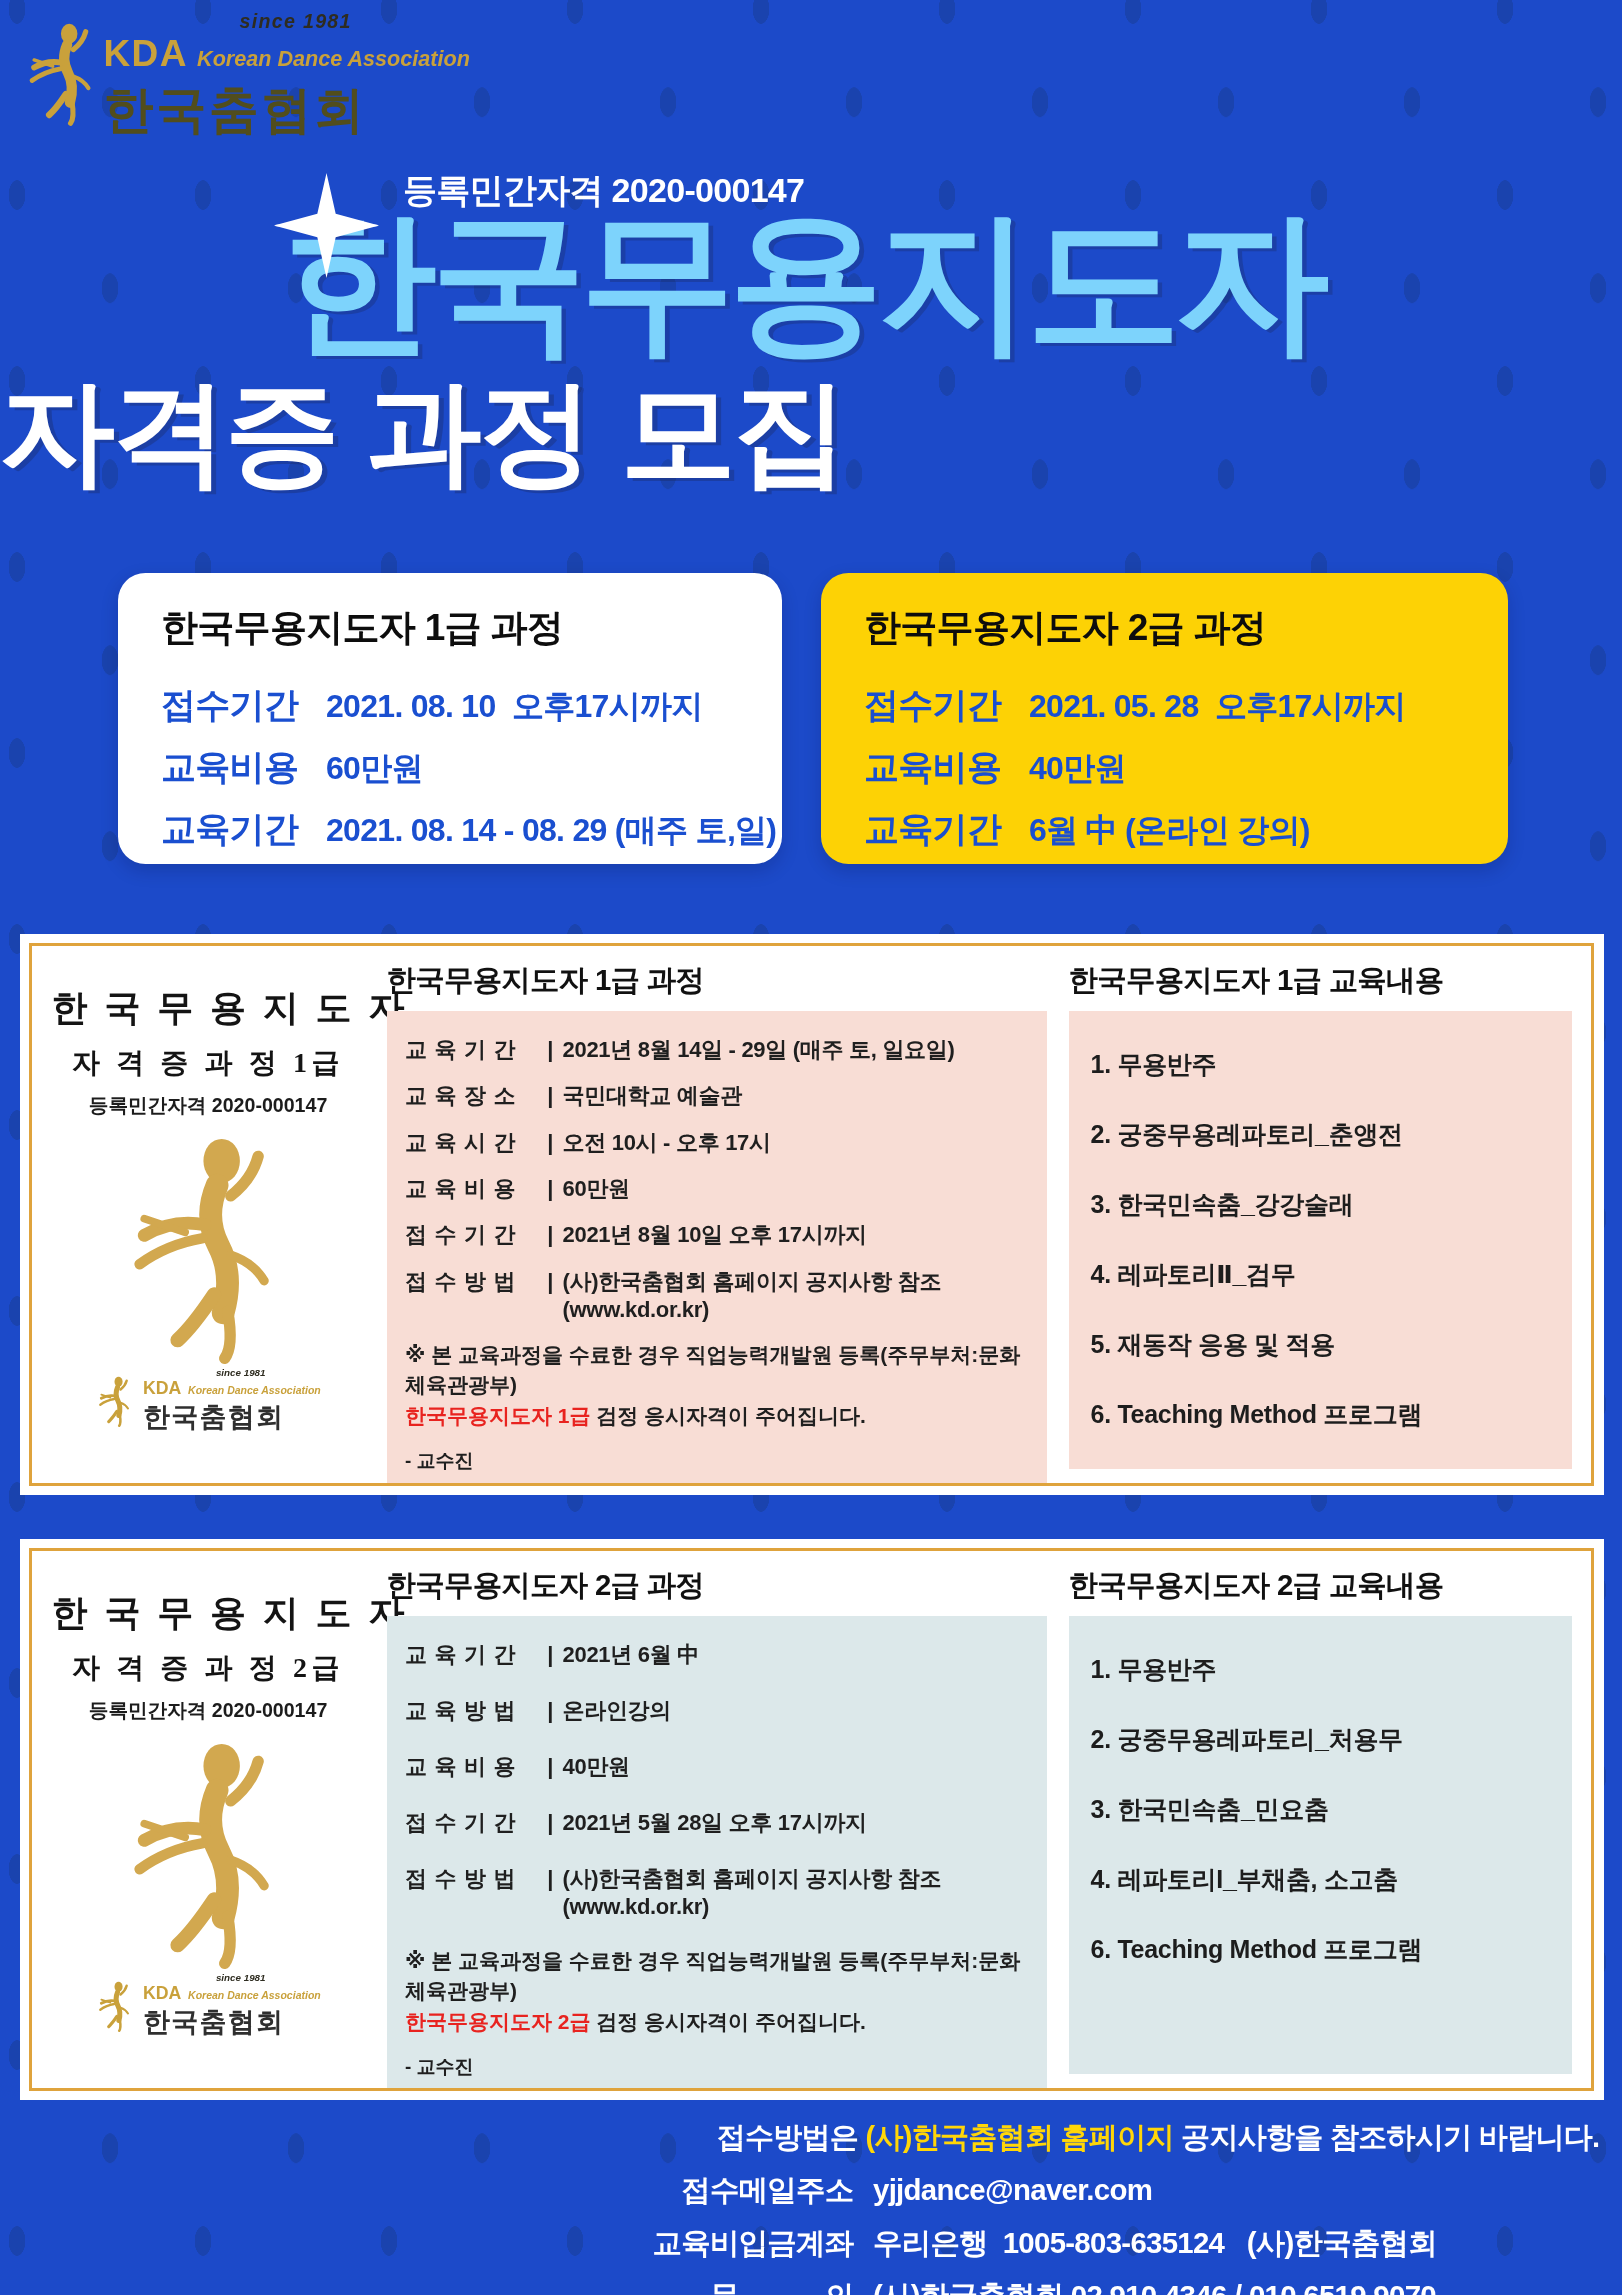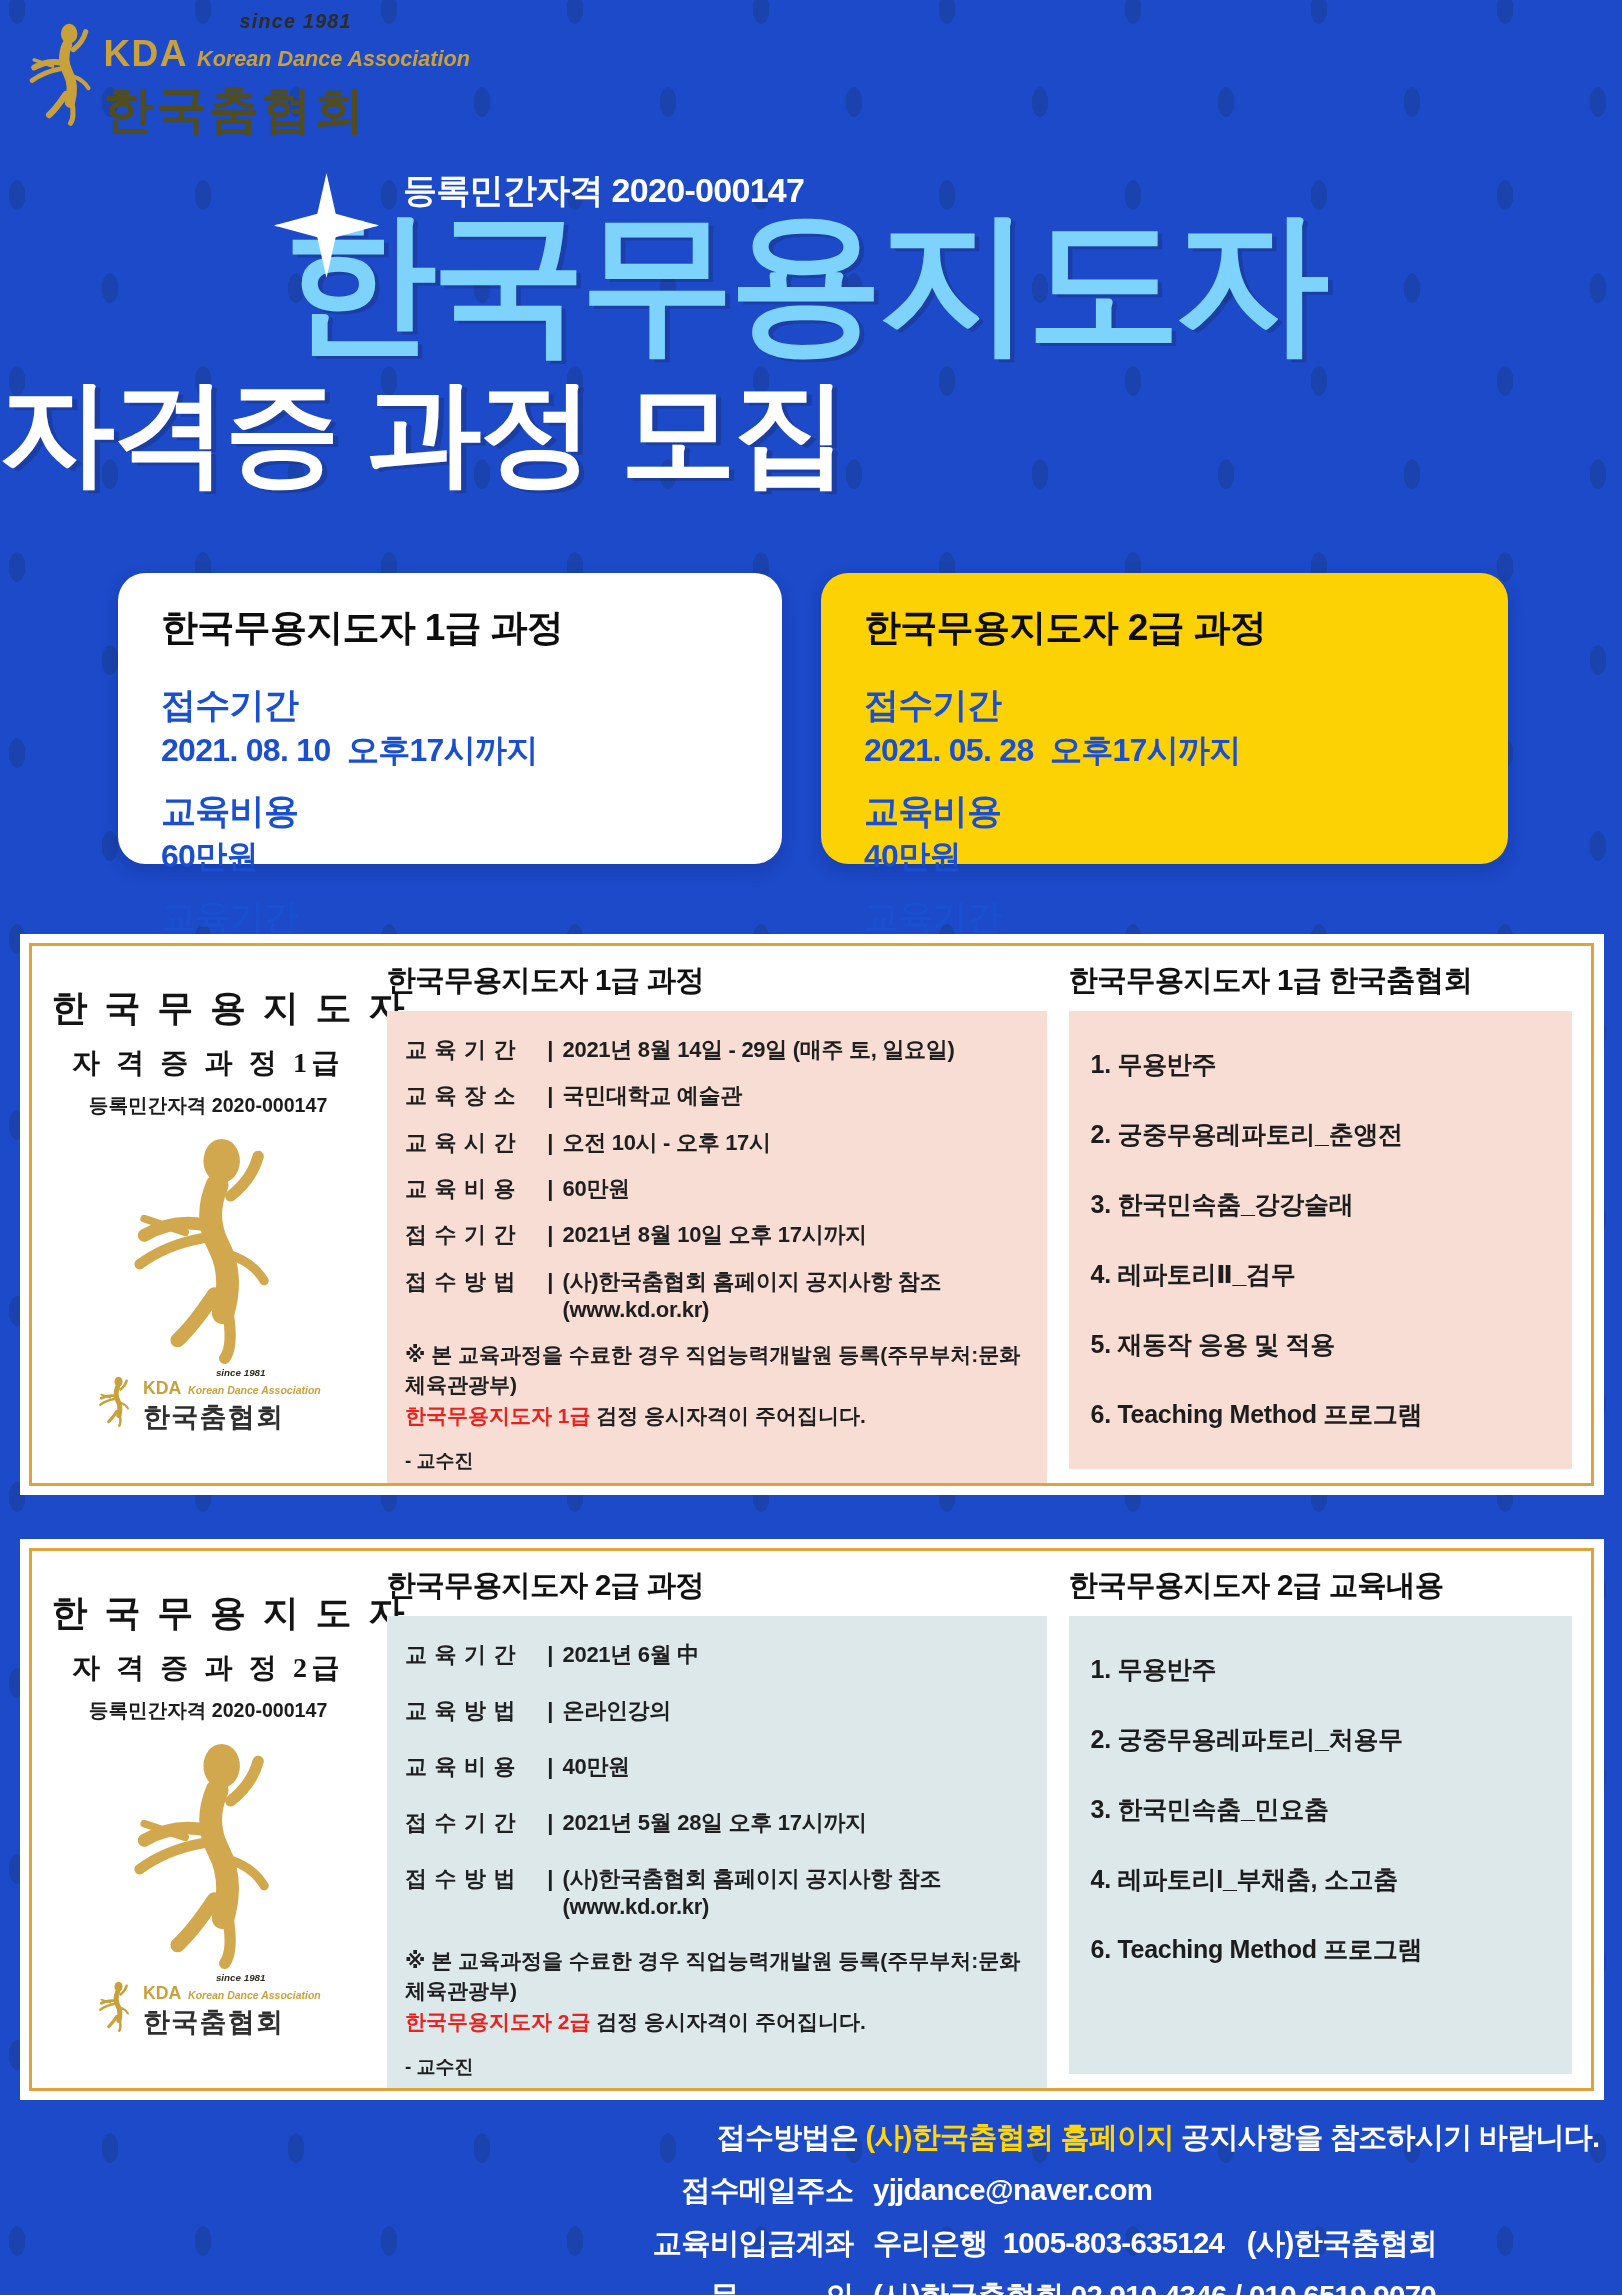--- a/index.html
+++ b/index.html
@@ -33,21 +33,21 @@
     position:absolute;left:0;top:372px;width:1623px;margin:0;text-align:left;
     font-size:115px;font-weight:900;color:#ffffff;letter-spacing:-2.6px;line-height:1.05;
     text-shadow:5.2px 3.3px 0 rgba(25,35,80,0.30);
   }
   
   .card{position:absolute;top:573px;height:291px;border-radius:27.5px;box-sizing:border-box;padding:30px 43px;box-shadow:0 6.5px 17px rgba(0,10,50,0.18);}
   .card.white{left:118px;width:664px;background:#ffffff;}
   .card.yellow{left:821px;width:687px;background:#fdd205;}
   .card-title{font-size:37px;font-weight:900;color:#0d0d0d;letter-spacing:-0.7px;}
   .card-rows{margin-top:29px;}
-  .card-row{display:flex;align-items:baseline;margin-top:15px;flex-direction:column;}
+  .card-row{display:flex;align-items:baseline;margin-top:15px;}
   .card-row-label{font-size:35px;font-weight:900;color:#1a4fd0;width:165px;flex:none;letter-spacing:-0.7px;}
   .card-row-value{font-size:32px;font-weight:700;color:#1a4fd0;white-space:pre;letter-spacing:-0.7px;}
   
   .panel{position:absolute;left:19.6px;width:1584px;height:561px;background:#ffffff;}
   .panel.p1{top:934px;}
   .panel.p2{top:1539px;}
   .panel-frame{position:absolute;inset:9.2px;border:3.3px solid #dfa33c;}
   .panel-content{position:absolute;inset:12.4px;box-sizing:border-box;padding:14.4px 19.6px;display:flex;gap:22px;overflow:hidden;}
   
   .cert-col{width:313px;flex:none;text-align:center;color:#141414;}
@@ -247,21 +247,21 @@
           </div>
           <div class="faculty-col">
             <div>안덕기교수님 (한국예술종합학교 무용원 교수)</div>
 
           </div>
         </div>
       </div>
     </div>
 
     <div class="curr-col">
-      <div class="col-heading">한국무용지도자 1급 한국춤협회</div>
+      <div class="col-heading">한국무용지도자 1급 교육내용</div>
       <div class="curr-box">
         <div class="curr-item">1. 무용반주</div>
         <div class="curr-item">2. 궁중무용레파토리_춘앵전</div>
         <div class="curr-item">3. 한국민속춤_강강술래</div>
         <div class="curr-item">4. 레파토리Ⅱ_검무</div>
         <div class="curr-item">5. 재동작 응용 및 적용</div>
         <div class="curr-item">6. Teaching Method 프로그램</div>
       </div>
     </div>
 

